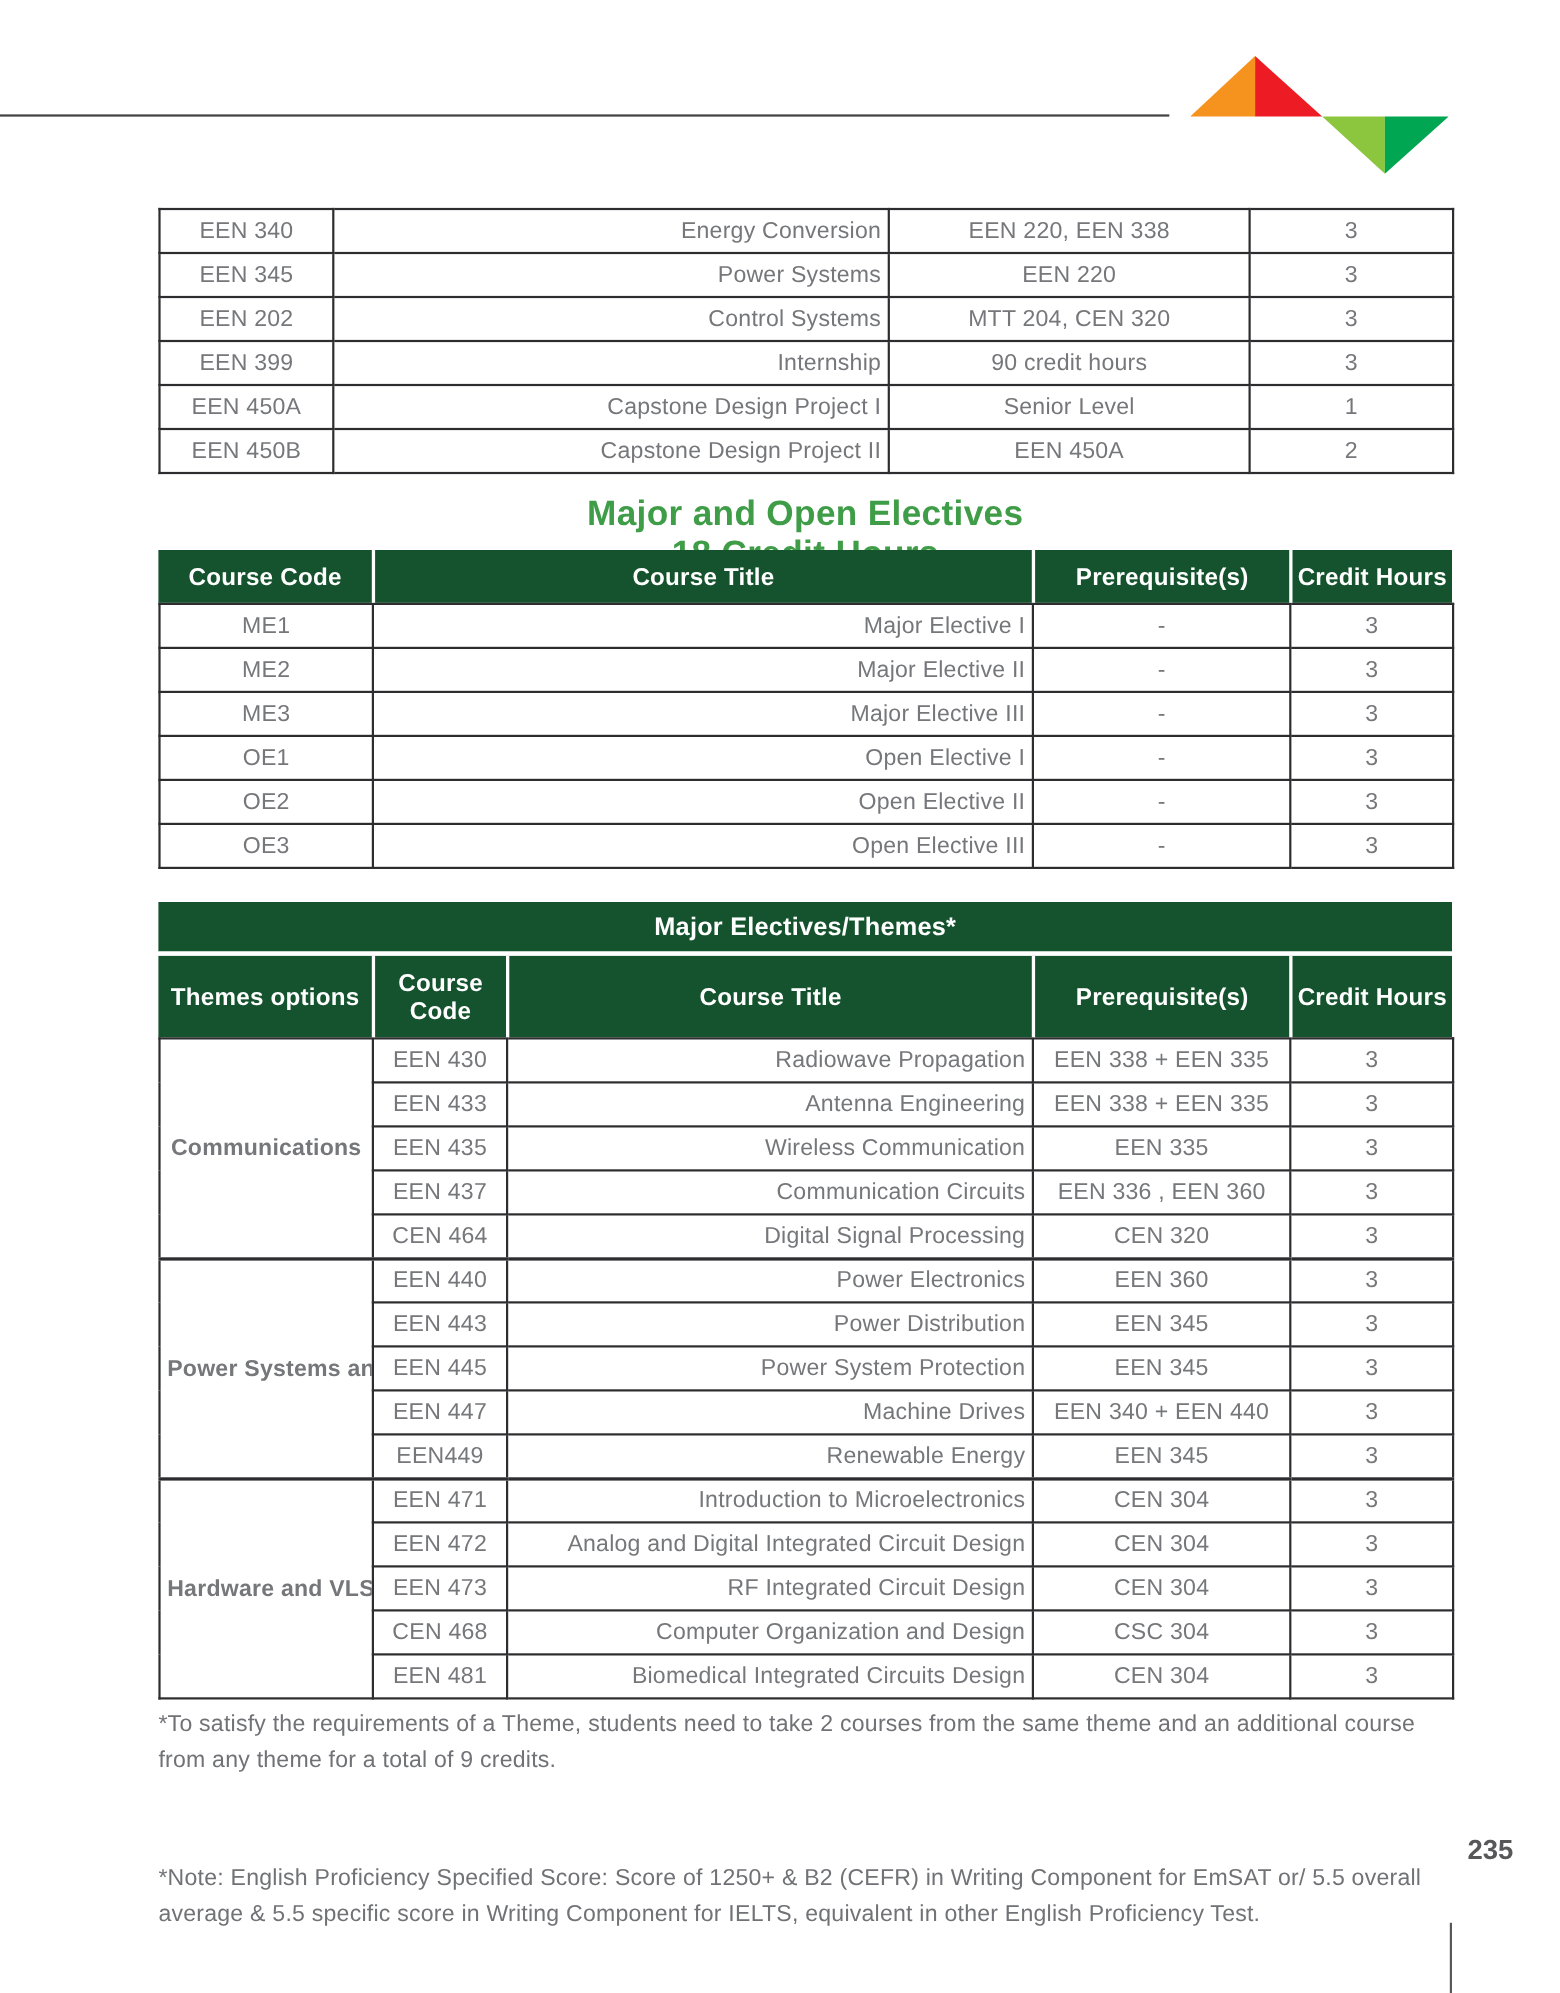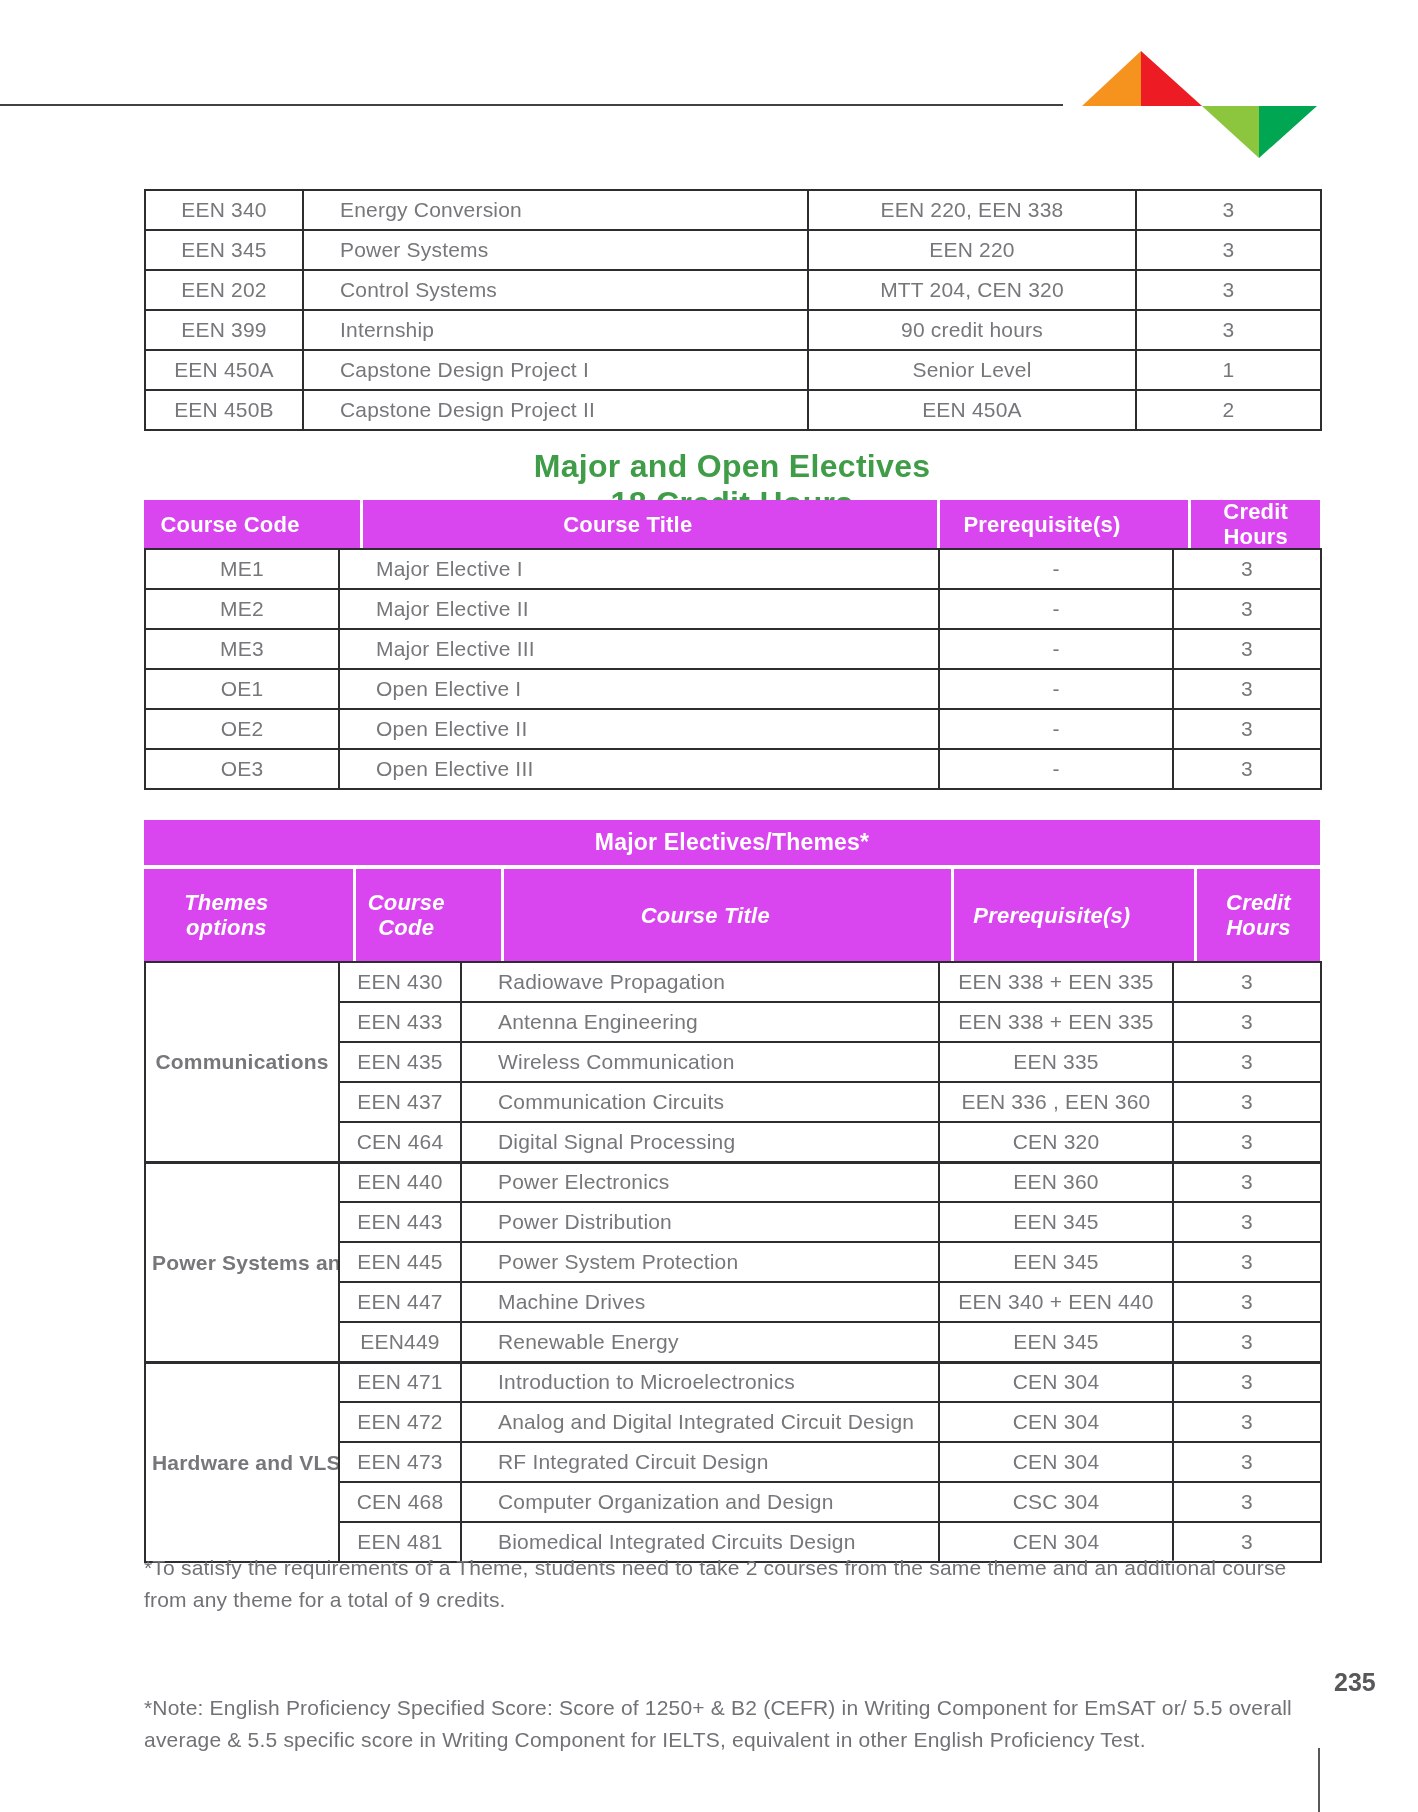--- a/index.html
+++ b/index.html
@@ -24,33 +24,33 @@
     font-size:21px;
     color:#76777A;
     text-align:center;
     vertical-align:middle;
     padding:0 6px;
     letter-spacing:.2px;
     box-sizing:border-box;
     overflow:hidden;
     white-space:nowrap;
   }
-  table.body td.title{text-align:left;padding-left:36px;}
+  table.body td.title{text-align:right;padding-left:36px;}
   tr.group-start > td{border-top:3px solid #2D2D2F;}
   td.theme{
     font-weight:bold;
     color:#3E3F41;
     font-size:19px;
     white-space:normal;
     line-height:25px;
     padding:0 5px;
   }
 
   
-  .band{display:flex;background:#d946ef;gap:44px;}
+  .band{display:flex;background:#14532d;}
   .band .hcell{
     display:flex;align-items:center;justify-content:center;
     color:#ffffff;font-weight:bold;font-size:22px;
     text-align:center;line-height:25px;
     box-sizing:border-box;
     letter-spacing:.2px;
   }
   .band .hcell + .hcell{border-left:3px solid #ffffff;}
   .band.title-band{height:45px;}
   .band.title-band .hcell{width:100%;font-size:23px;}
@@ -202,21 +202,21 @@
       </tr>
     </tbody>
   </table>
 </div>
 
 <div class="abs" style="left:144px;top:820px;width:1176px;">
   <div class="band title-band">
     <div class="hcell">Major Electives/Themes*</div>
   </div>
   <div class="white-gap"></div>
-  <div class="band" style="height:92px;font-style:italic;">
+  <div class="band" style="height:74px;">
     <div class="hcell w-t3c1">Themes options</div>
     <div class="hcell w-t3c2">Course Code</div>
     <div class="hcell w-t3c3">Course Title</div>
     <div class="hcell w-t3c4">Prerequisite(s)</div>
     <div class="hcell w-t3c5">Credit Hours</div>
   </div>
   <table class="body">
     <colgroup>
         <col class="t3c1">
         <col class="t3c2">

